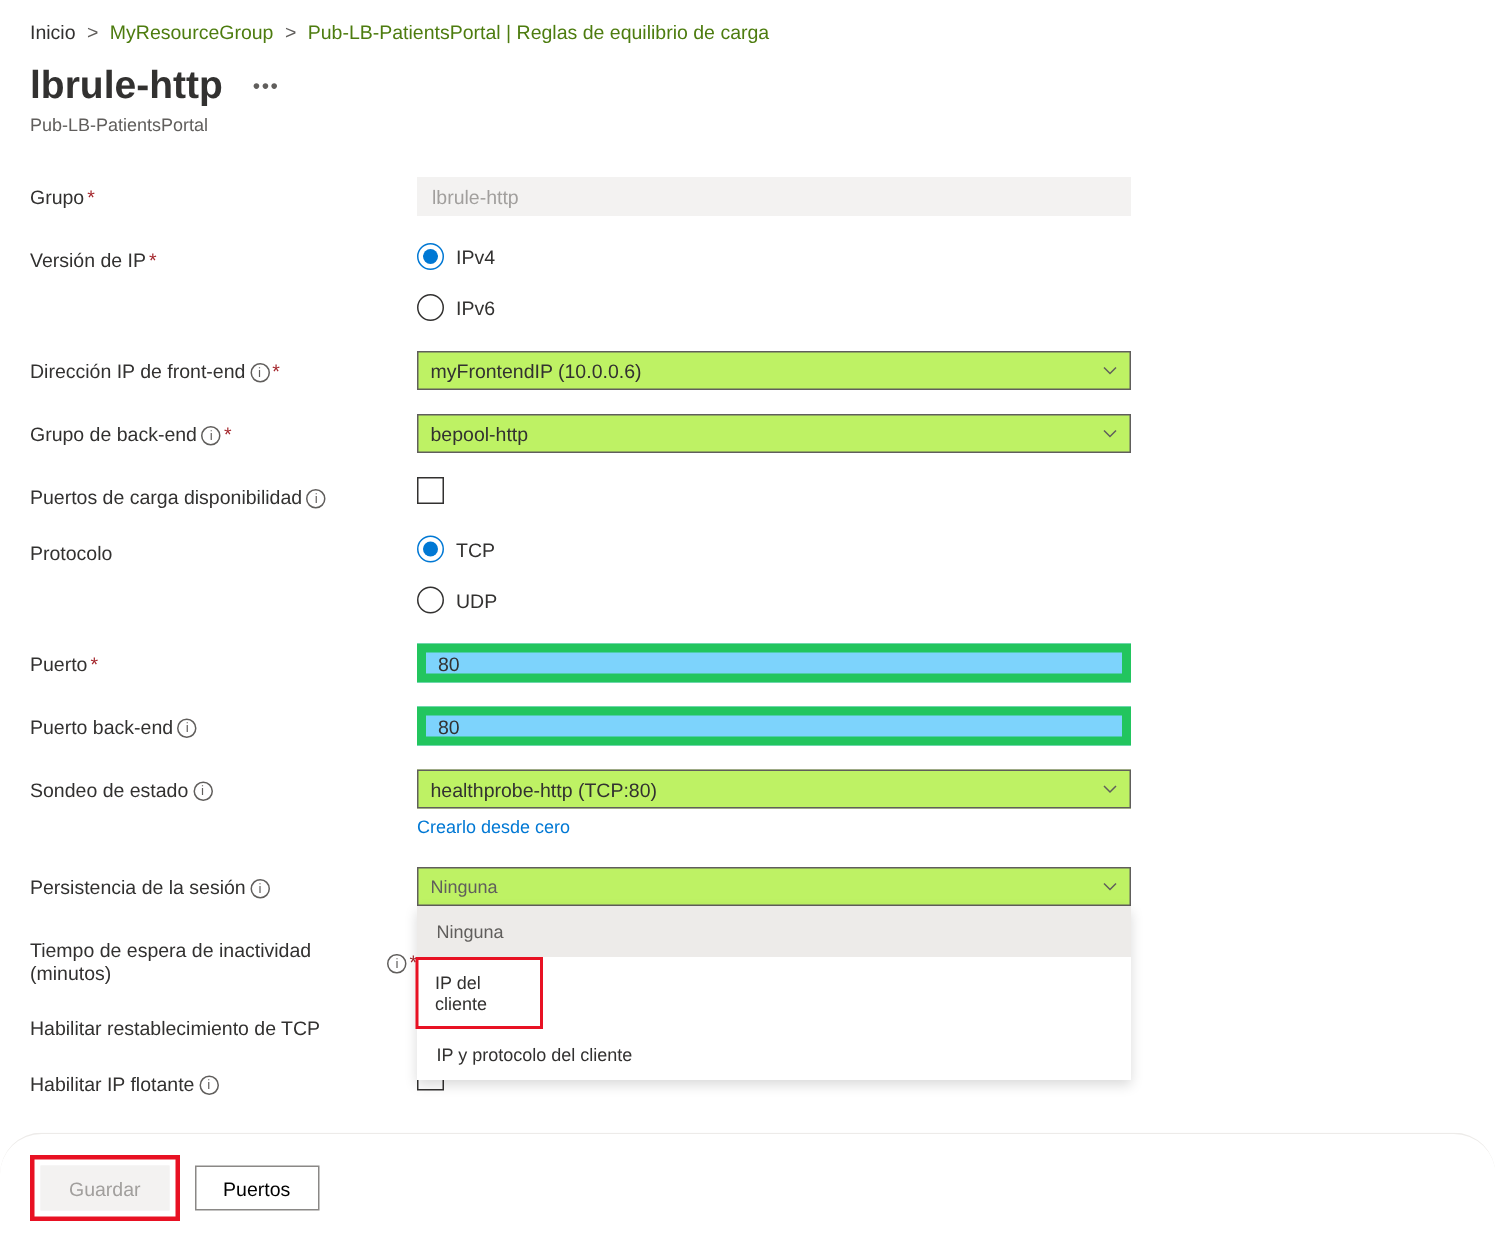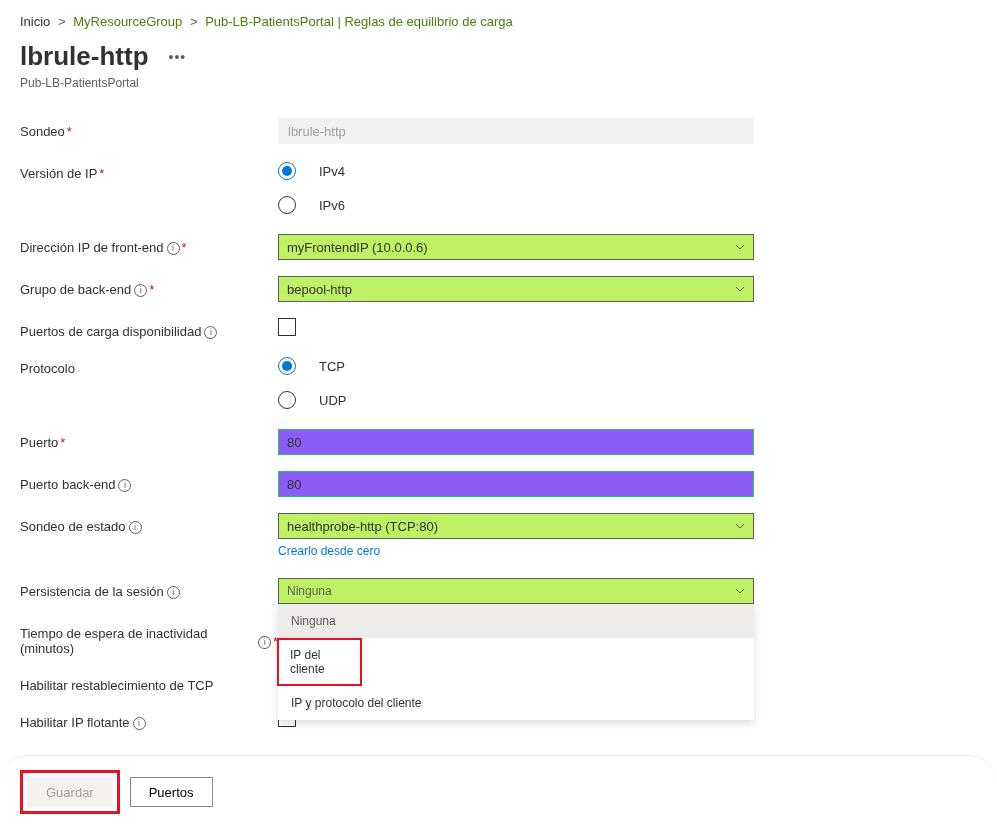--- a/index.html
+++ b/index.html
@@ -92,25 +92,25 @@
     position: relative;
     top: 1px;
   }
   .field-col {
     flex: 0 0 476px;
     position: relative;
   }
   .text-input {
     width: 100%;
     height: 26px;
-    border: 1px solid #22c55e;
+    border: 6px solid #22c55e;
     padding: 0 8px;
     font-size: 13px;
     font-family: inherit;
-    background: #8b5cf6;
+    background: #7dd3fc;
     color: #323130;
   }
   .text-input.ro {
     background: #f3f2f1;
     border: none;
     color: #a19f9d;
     padding-left: 10px;
   }
   .dropdown {
     width: 100%;
@@ -134,21 +134,21 @@
   .dropdown .chev svg { display:block; }
   .radio-group {
     display: flex;
     flex-direction: column;
     gap: 16px;
     padding-top: 2px;
   }
   .radio {
     display: flex;
     align-items: center;
-    gap: 23px;
+    gap: 8px;
     cursor: pointer;
   }
   .radio-circle {
     width: 18px;
     height: 18px;
     border: 1px solid #323130;
     border-radius: 50%;
     display: flex;
     align-items: center;
     justify-content: center;
@@ -260,21 +260,21 @@
     <div class="page-title">lbrule-http</div>
     <div class="title-ellipsis">•••</div>
   </div>
   <div class="subtitle">Pub-LB-PatientsPortal</div>
 </div>
 
 <div class="form-area">
 
   <div class="form-row">
     <div class="label-col">
-      <span>Sondeo</span>
+      <span>Grupo</span>
         <span class="req">*</span>
     </div>
     <div class="field-col">
       <input class="text-input ro" readonly="" value="lbrule-http" style="">
     </div>
   </div>
 
   <div class="form-row tall">
     <div class="label-col">
       <span>Versión de IP</span>

